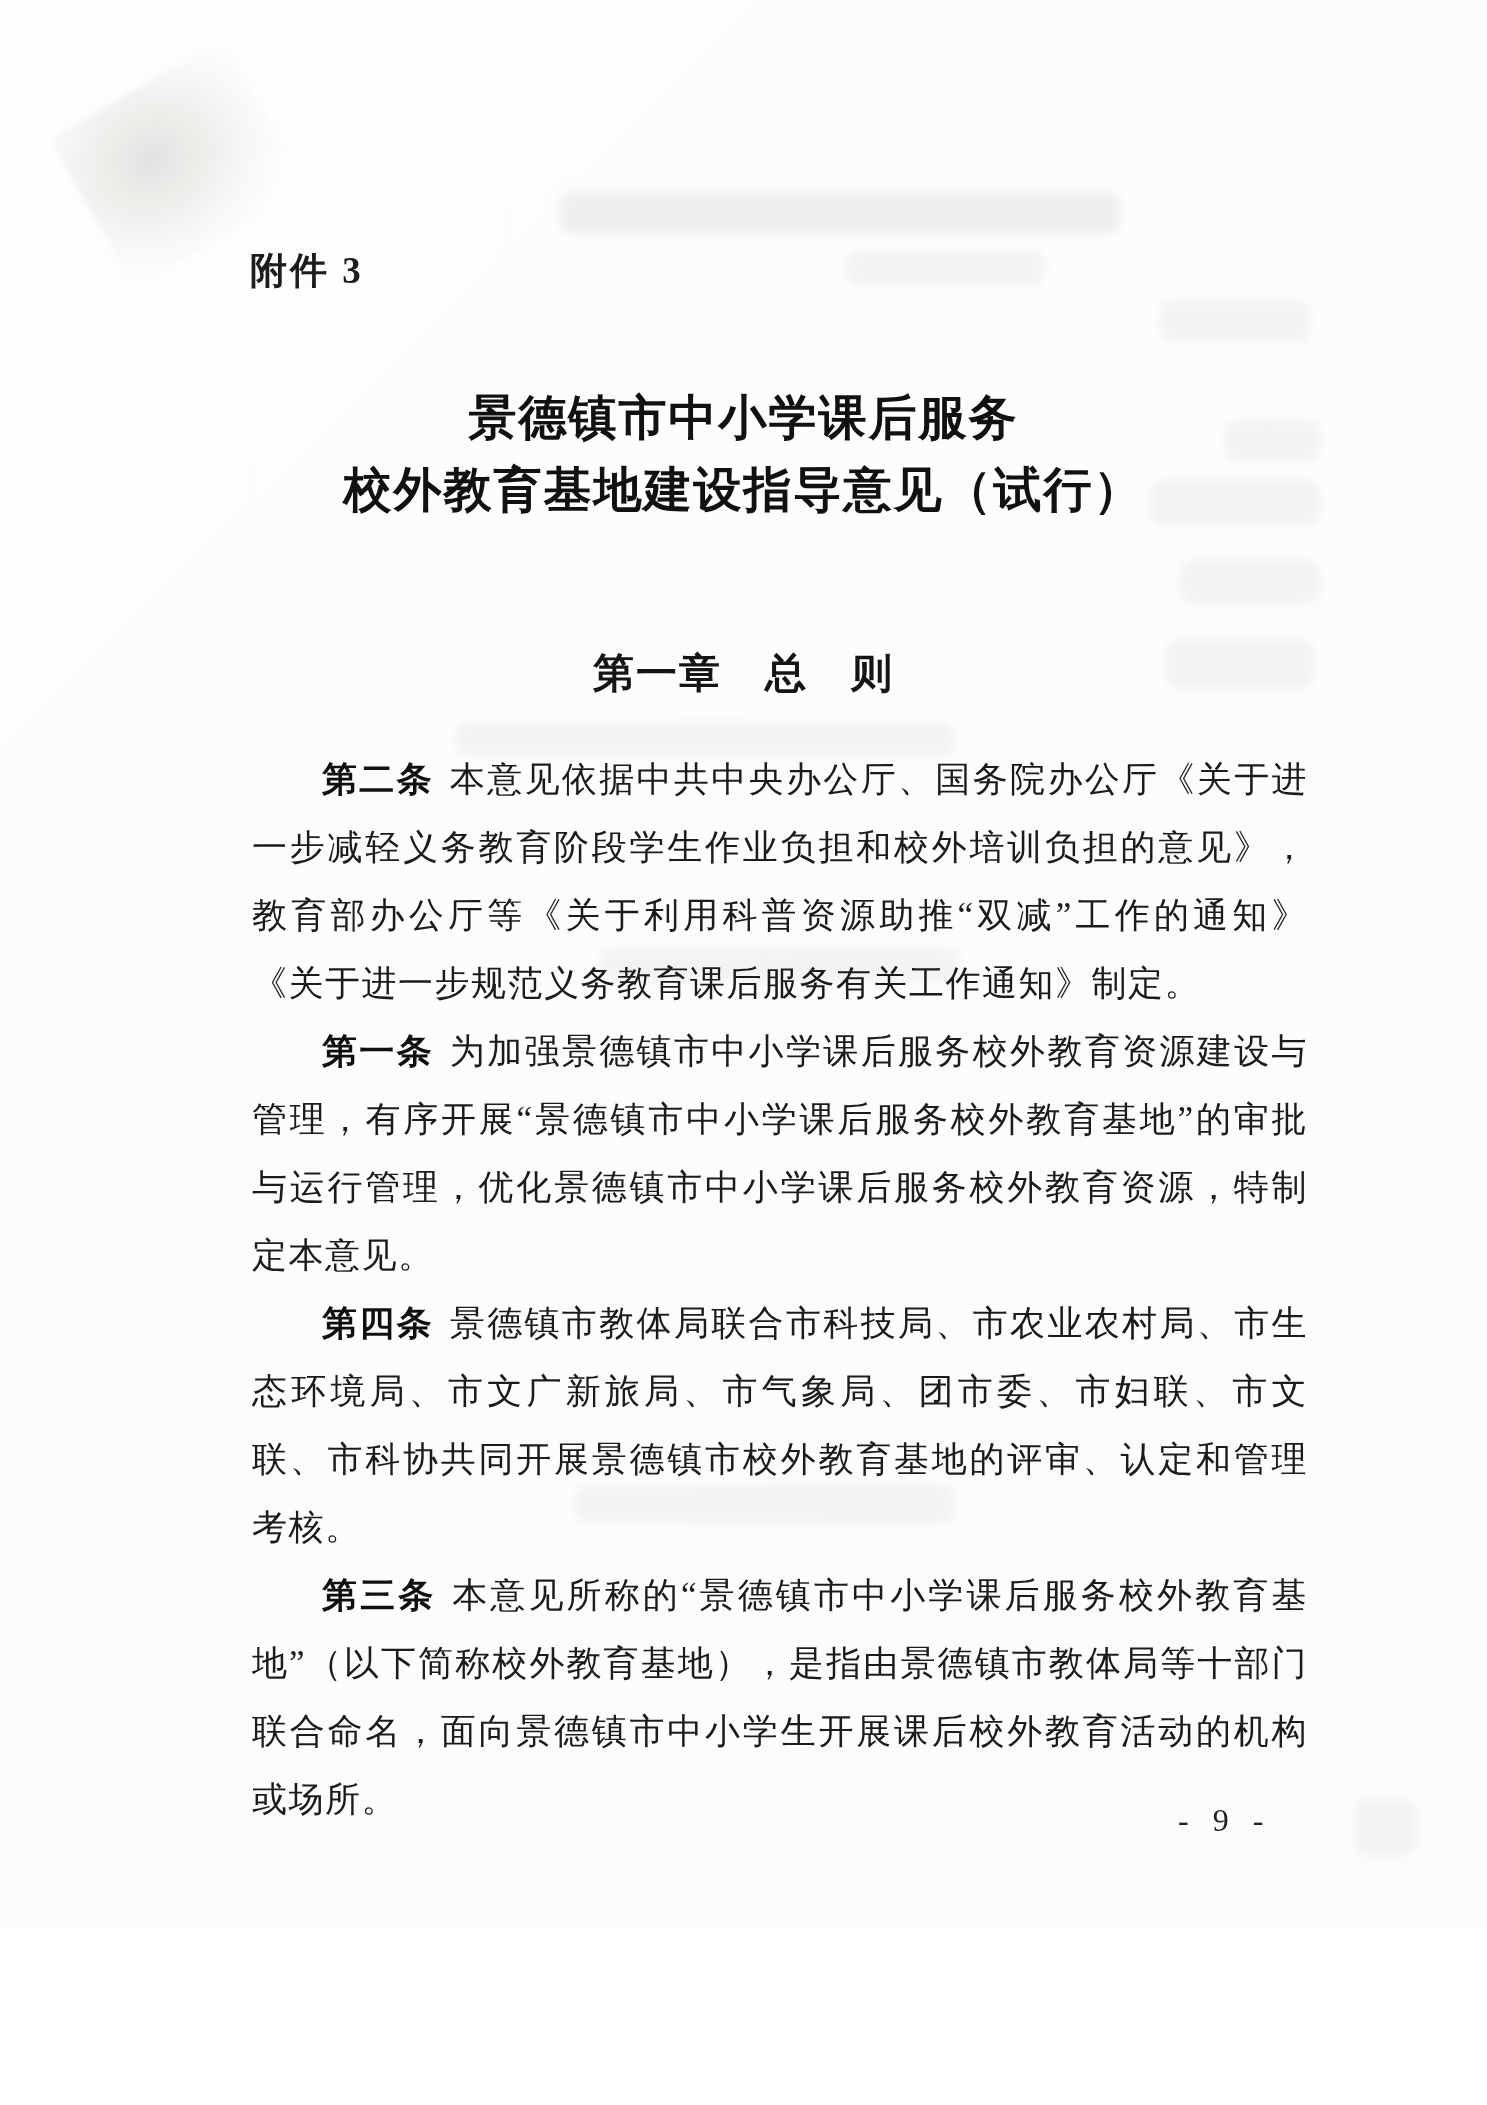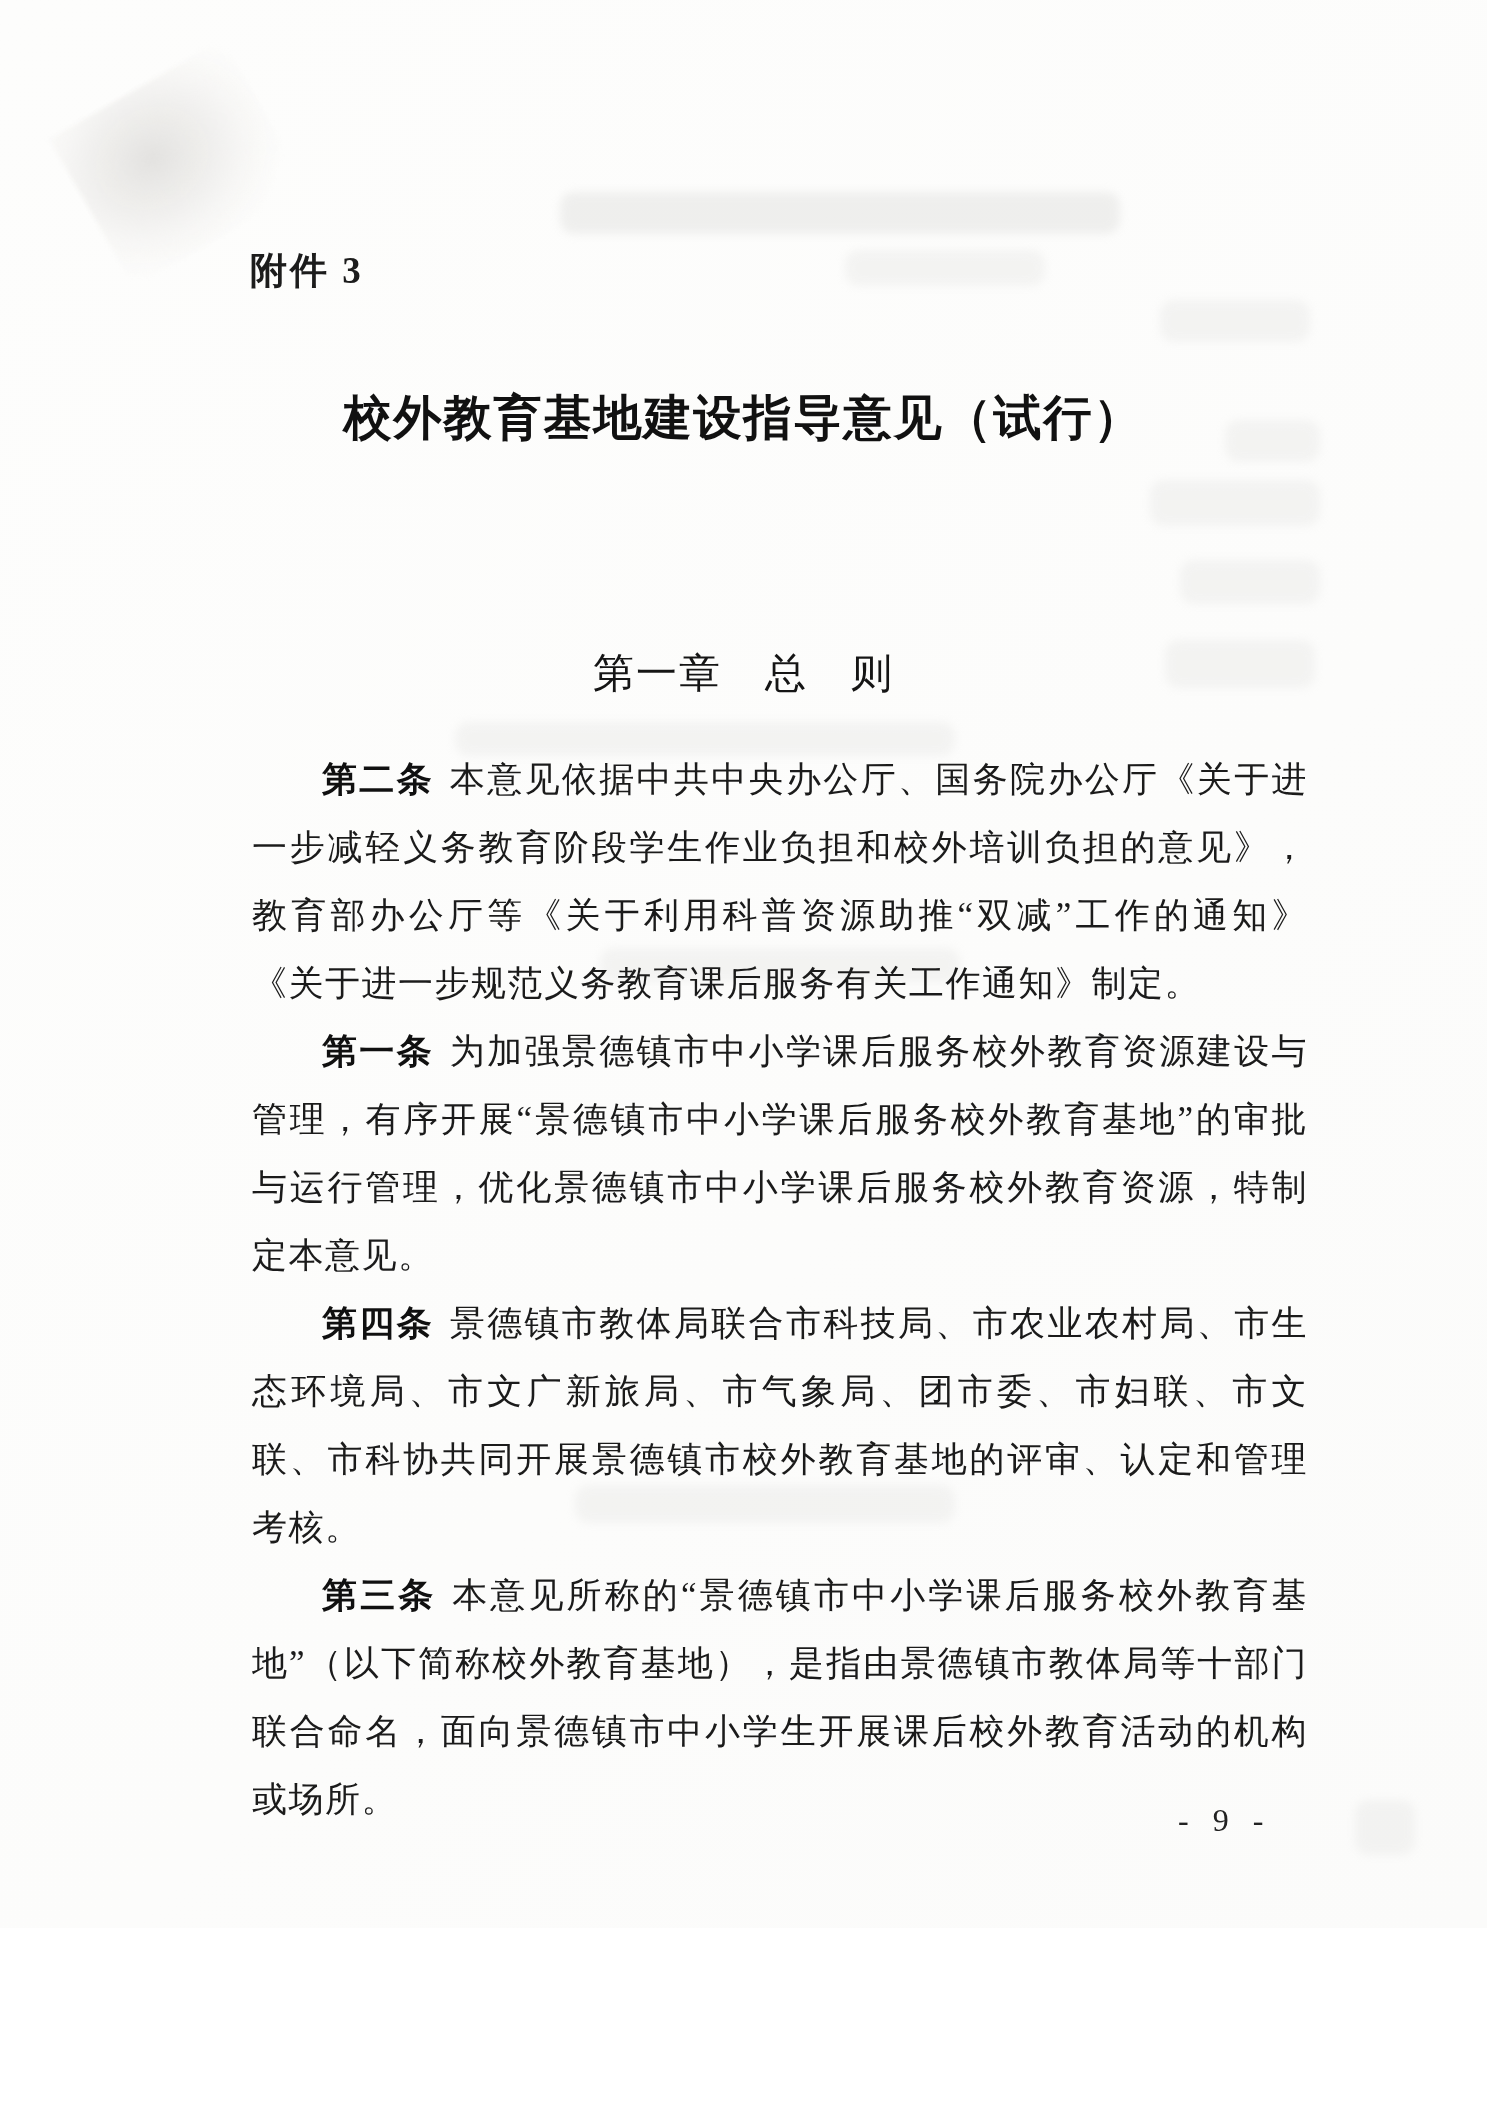--- a/index.html
+++ b/index.html
@@ -57,21 +57,21 @@
     letter-spacing: 2px;
     color: #111;
   }
 
   .chapter-heading {
     position: absolute;
     left: 0;
     top: 646px;
     width: 100%;
     text-align: center;
-    font-weight: 400;
+    font-weight: 700;
     font-size: 41px;
     letter-spacing: 2px;
     color: #151515;
   }
 
   .doc-body {
     position: absolute;
     left: 252px;
     top: 746px;
     width: 1056px;
@@ -114,20 +114,21 @@
   <div class="artifact light" style="left:1180px; top:560px; width:140px; height:44px;"></div>
   <div class="artifact light" style="left:1165px; top:640px; width:150px; height:48px;"></div>
   <div class="artifact light" style="left:455px; top:722px; width:500px; height:34px;"></div>
   <div class="artifact light" style="left:600px; top:948px; width:360px; height:34px;"></div>
   <div class="artifact light" style="left:575px; top:1485px; width:380px; height:38px;"></div>
   <div class="artifact light" style="left:1355px; top:1800px; width:60px; height:55px;"></div>
 
   <div class="attachment-label">附件 3</div>
 
   <div class="doc-title">
+    <div>景德镇市中小学课后服务</div>
     <div>校外教育基地建设指导意见（试行）</div>
   </div>
 
   <div class="chapter-heading">第一章　总　则</div>
 
   <div class="doc-body">
     <p><span class="lead">第二条</span><span>本意见依据中共中央办公厅、国务院办公厅《关于进一步减轻义务教育阶段学生作业负担和校外培训负担的意见》，教育部办公厅等《关于利用科普资源助推“双减”工作的通知》《关于进一步规范义务教育课后服务有关工作通知》制定。</span></p>
     <p><span class="lead">第一条</span><span>为加强景德镇市中小学课后服务校外教育资源建设与管理，有序开展“景德镇市中小学课后服务校外教育基地”的审批与运行管理，优化景德镇市中小学课后服务校外教育资源，特制定本意见。</span></p>
     <p><span class="lead">第四条</span><span>景德镇市教体局联合市科技局、市农业农村局、市生态环境局、市文广新旅局、市气象局、团市委、市妇联、市文联、市科协共同开展景德镇市校外教育基地的评审、认定和管理考核。</span></p>
     <p><span class="lead">第三条</span><span>本意见所称的“景德镇市中小学课后服务校外教育基地”（以下简称校外教育基地），是指由景德镇市教体局等十部门联合命名，面向景德镇市中小学生开展课后校外教育活动的机构或场所。</span></p>

